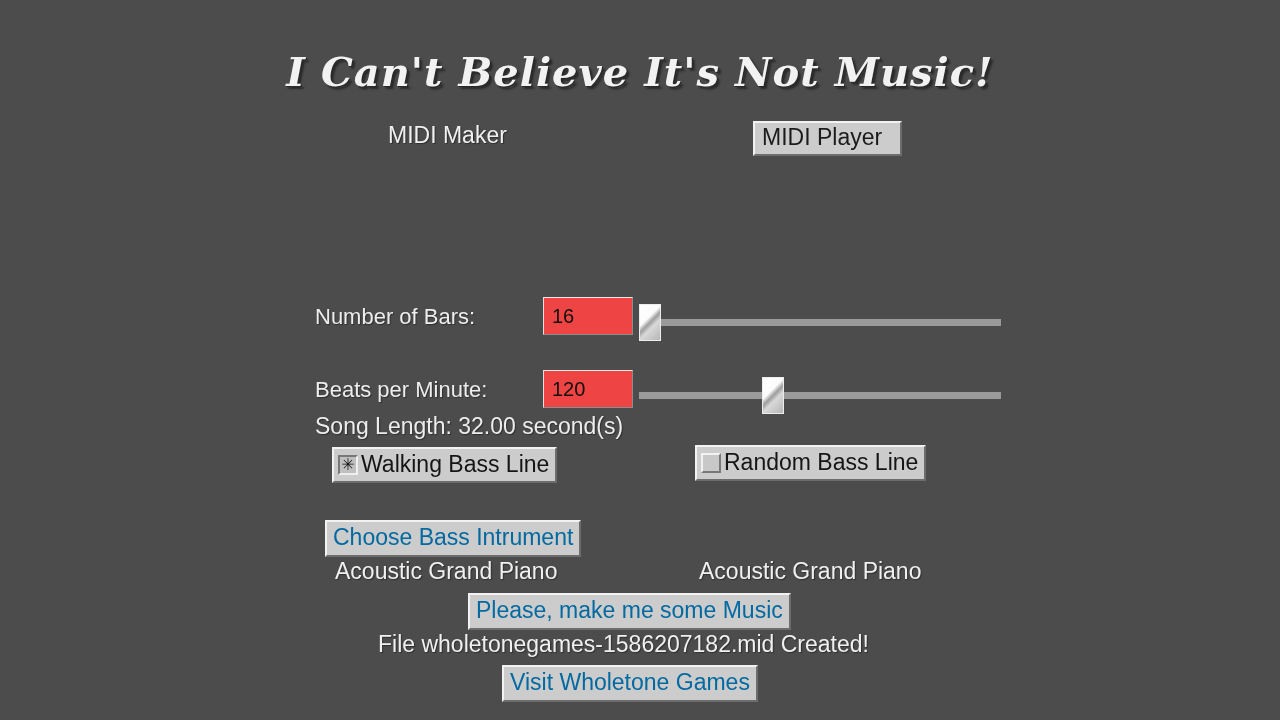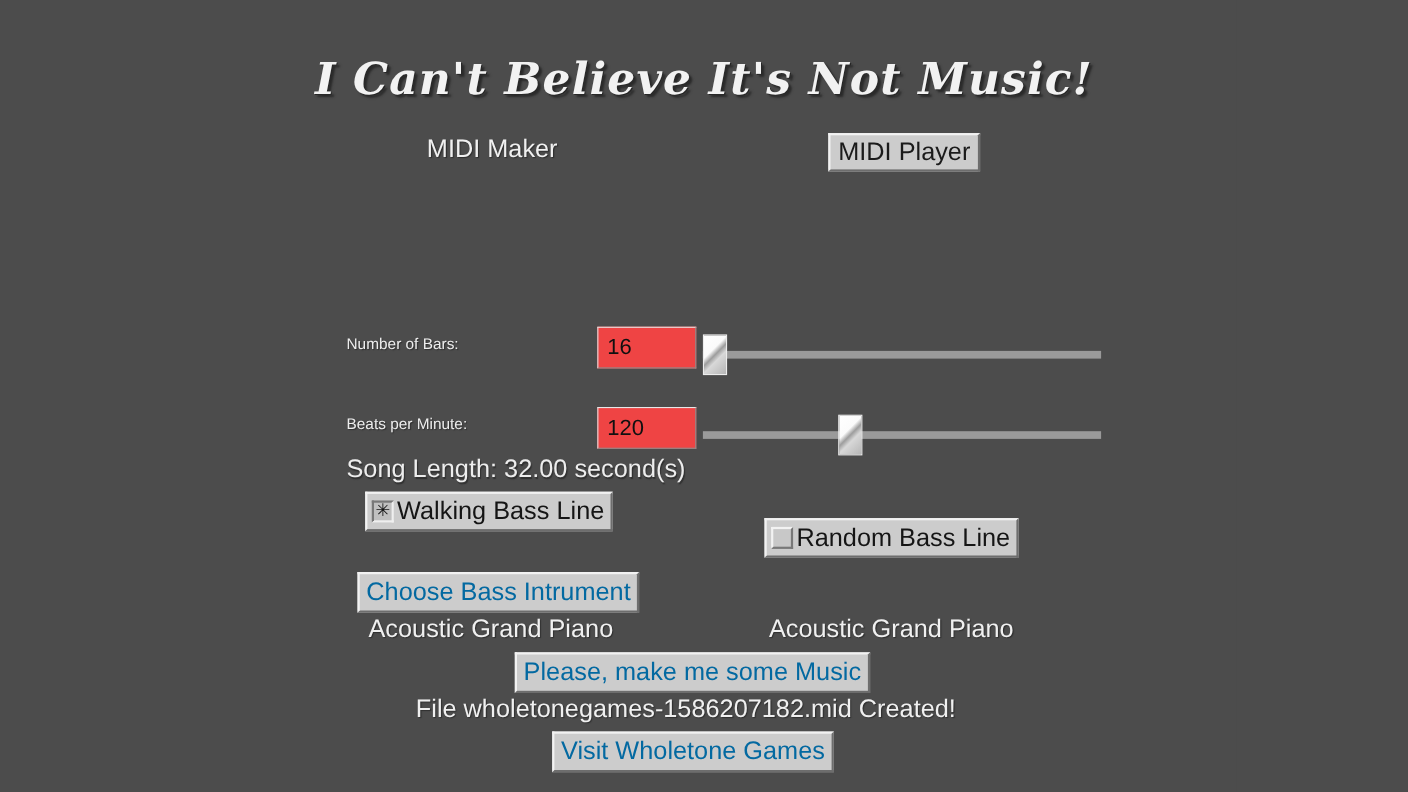--- a/index.html
+++ b/index.html
@@ -41,40 +41,40 @@
     top: 122px;
     font-size: 23px;
     color: #f0f0f0;
     text-shadow: 1px 1px 1px #2e2e2e;
     white-space: nowrap;
   }
   #tab-player {
     position: absolute;
     left: 753px;
     top: 121px;
-    padding: 1px 7px 3px 7px;
+    padding: 1px 18px 3px 7px;
     font-size: 23px;
     color: #1b1b1b;
     white-space: nowrap;
   }
 
   
   .raised {
     background: #cccccc;
     border-top: 2px solid #f2f2f2;
     border-left: 2px solid #f2f2f2;
     border-right: 2px solid #6d6d6d;
     border-bottom: 2px solid #6d6d6d;
     box-sizing: border-box;
   }
 
   
   .ui-label {
     position: absolute;
-    font-size: 14px;
+    font-size: 22px;
     color: #ededed;
     text-shadow: 1px 1px 1px #303030;
     white-space: nowrap;
   }
 
   
   .numfield {
     position: absolute;
     width: 90px;
     height: 38px;
@@ -195,21 +195,21 @@
     <div class="handle" style="left:123px;"></div>
   </div>
 
   <div class="ui-label" style="left:315px; top:413px; font-size:23px;">Song Length: 32.00 second(s)</div>
 
   <div class="checkrow raised" style="left:332px; top:447px;">
     <span class="checkbox">✳</span>
     <span>Walking Bass Line</span>
   </div>
 
-  <div class="checkrow raised" style="left:695px; top:471px;">
+  <div class="checkrow raised" style="left:695px; top:445px;">
     <span class="checkbox off"></span>
     <span>Random Bass Line</span>
   </div>
 
   <div class="pushbtn raised" style="left:325px; top:520px;">Choose Bass Intrument</div>
 
   <div class="statictext" style="left:335px; top:558px;">Acoustic Grand Piano</div>
 
 
   <div class="statictext" style="left:699px; top:558px;">Acoustic Grand Piano</div>

